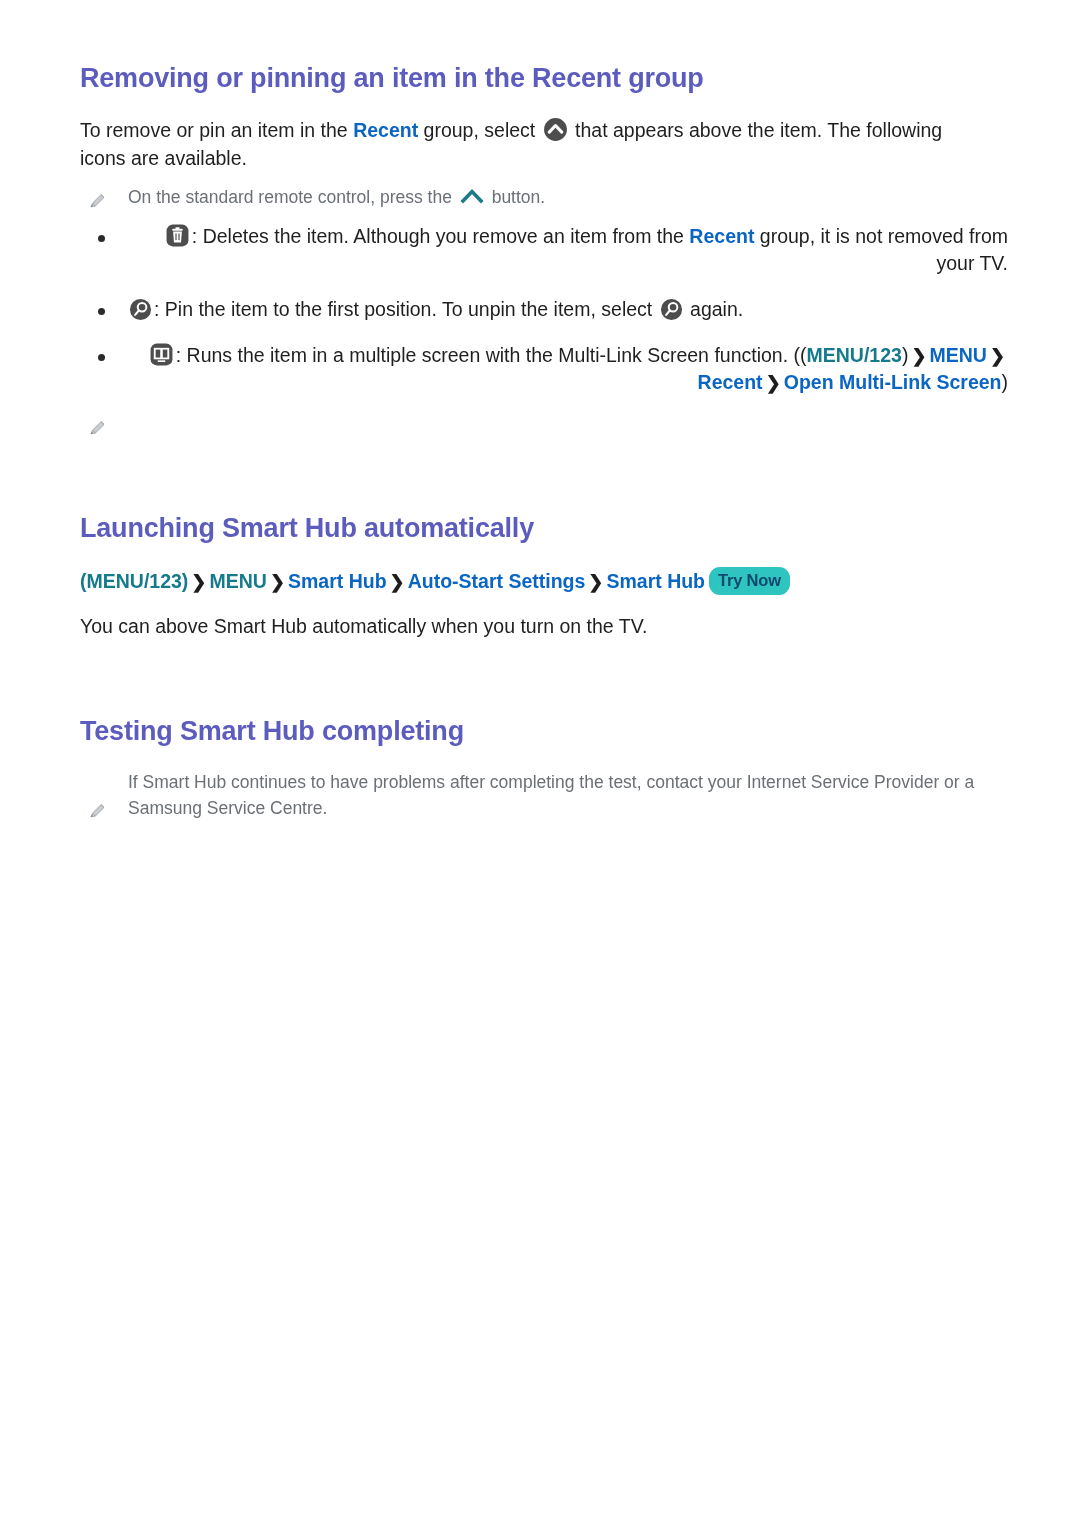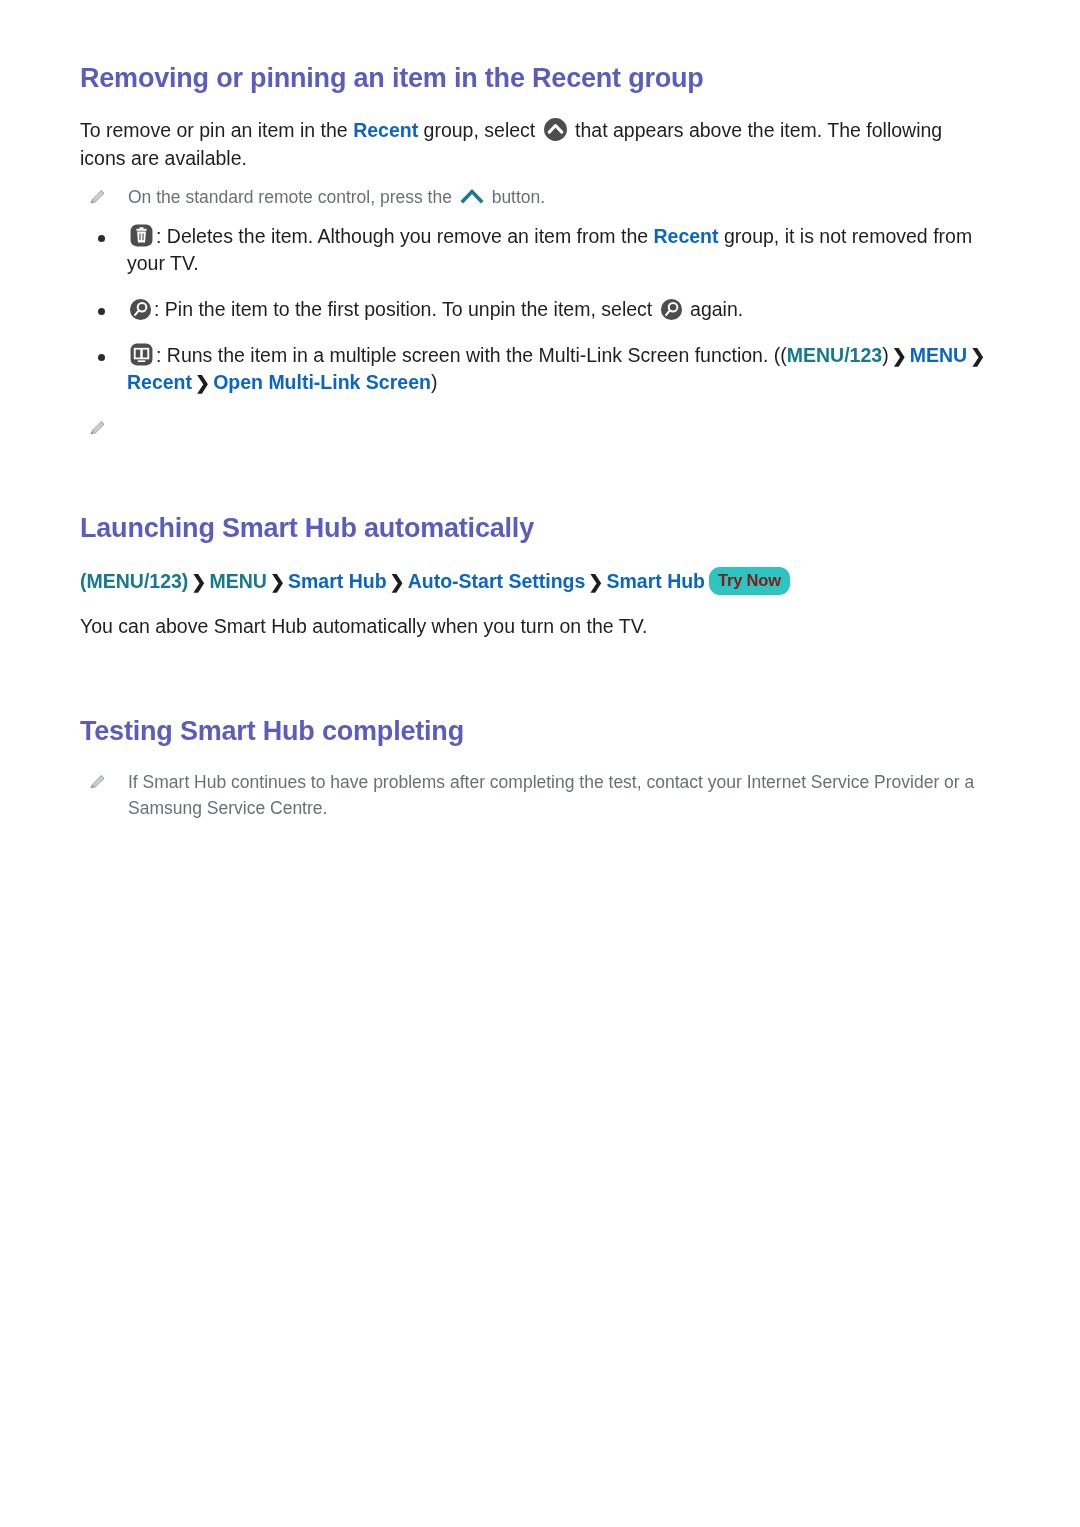--- a/index.html
+++ b/index.html
@@ -54,54 +54,55 @@
     font-size: 19.5px;
     font-weight: bold;
     margin: 0 0 16px 0;
     line-height: 1.5;
     color: #0b66c3;
   }
 
   .try-now {
     display: inline-block;
     background: #2ec4bf;
-    color: #7f1d1d;
+    color: #0c4a6e;
     font-size: 16.5px;
     font-weight: bold;
     border-radius: 11px;
     padding: 1px 9px 2px 9px;
     margin-left: 4px;
     position: relative;
     top: -2px;
     letter-spacing: -0.2px;
   }
 
   
   .note {
     display: flex;
-    align-items: flex-start;
+    align-items: flex-end;
     margin: 12px 0 12px 8px;
     max-width: 940px;
   }
   .note .note-text {
     font-size: 17.5px;
     line-height: 1.45;
     color: #6b7077;
     margin-left: 22px;
     padding-top: 1px;
   }
 
   .pencil-icon { flex: 0 0 auto; width: 18px; height: 20px; margin-top: 3px; }
 
   
   .bullet-row {
     display: flex;
     align-items: flex-start;
     margin: 0 0 18px 18px;
     max-width: 930px;
+    text-align: right;
   }
   .bullet-dot {
     flex: 0 0 auto;
     width: 7px; height: 7px;
     background: #2b2b2b;
     border-radius: 50%;
     margin: 12px 22px 0 0;
   }
   .bullet-text {
     font-size: 19.5px;

